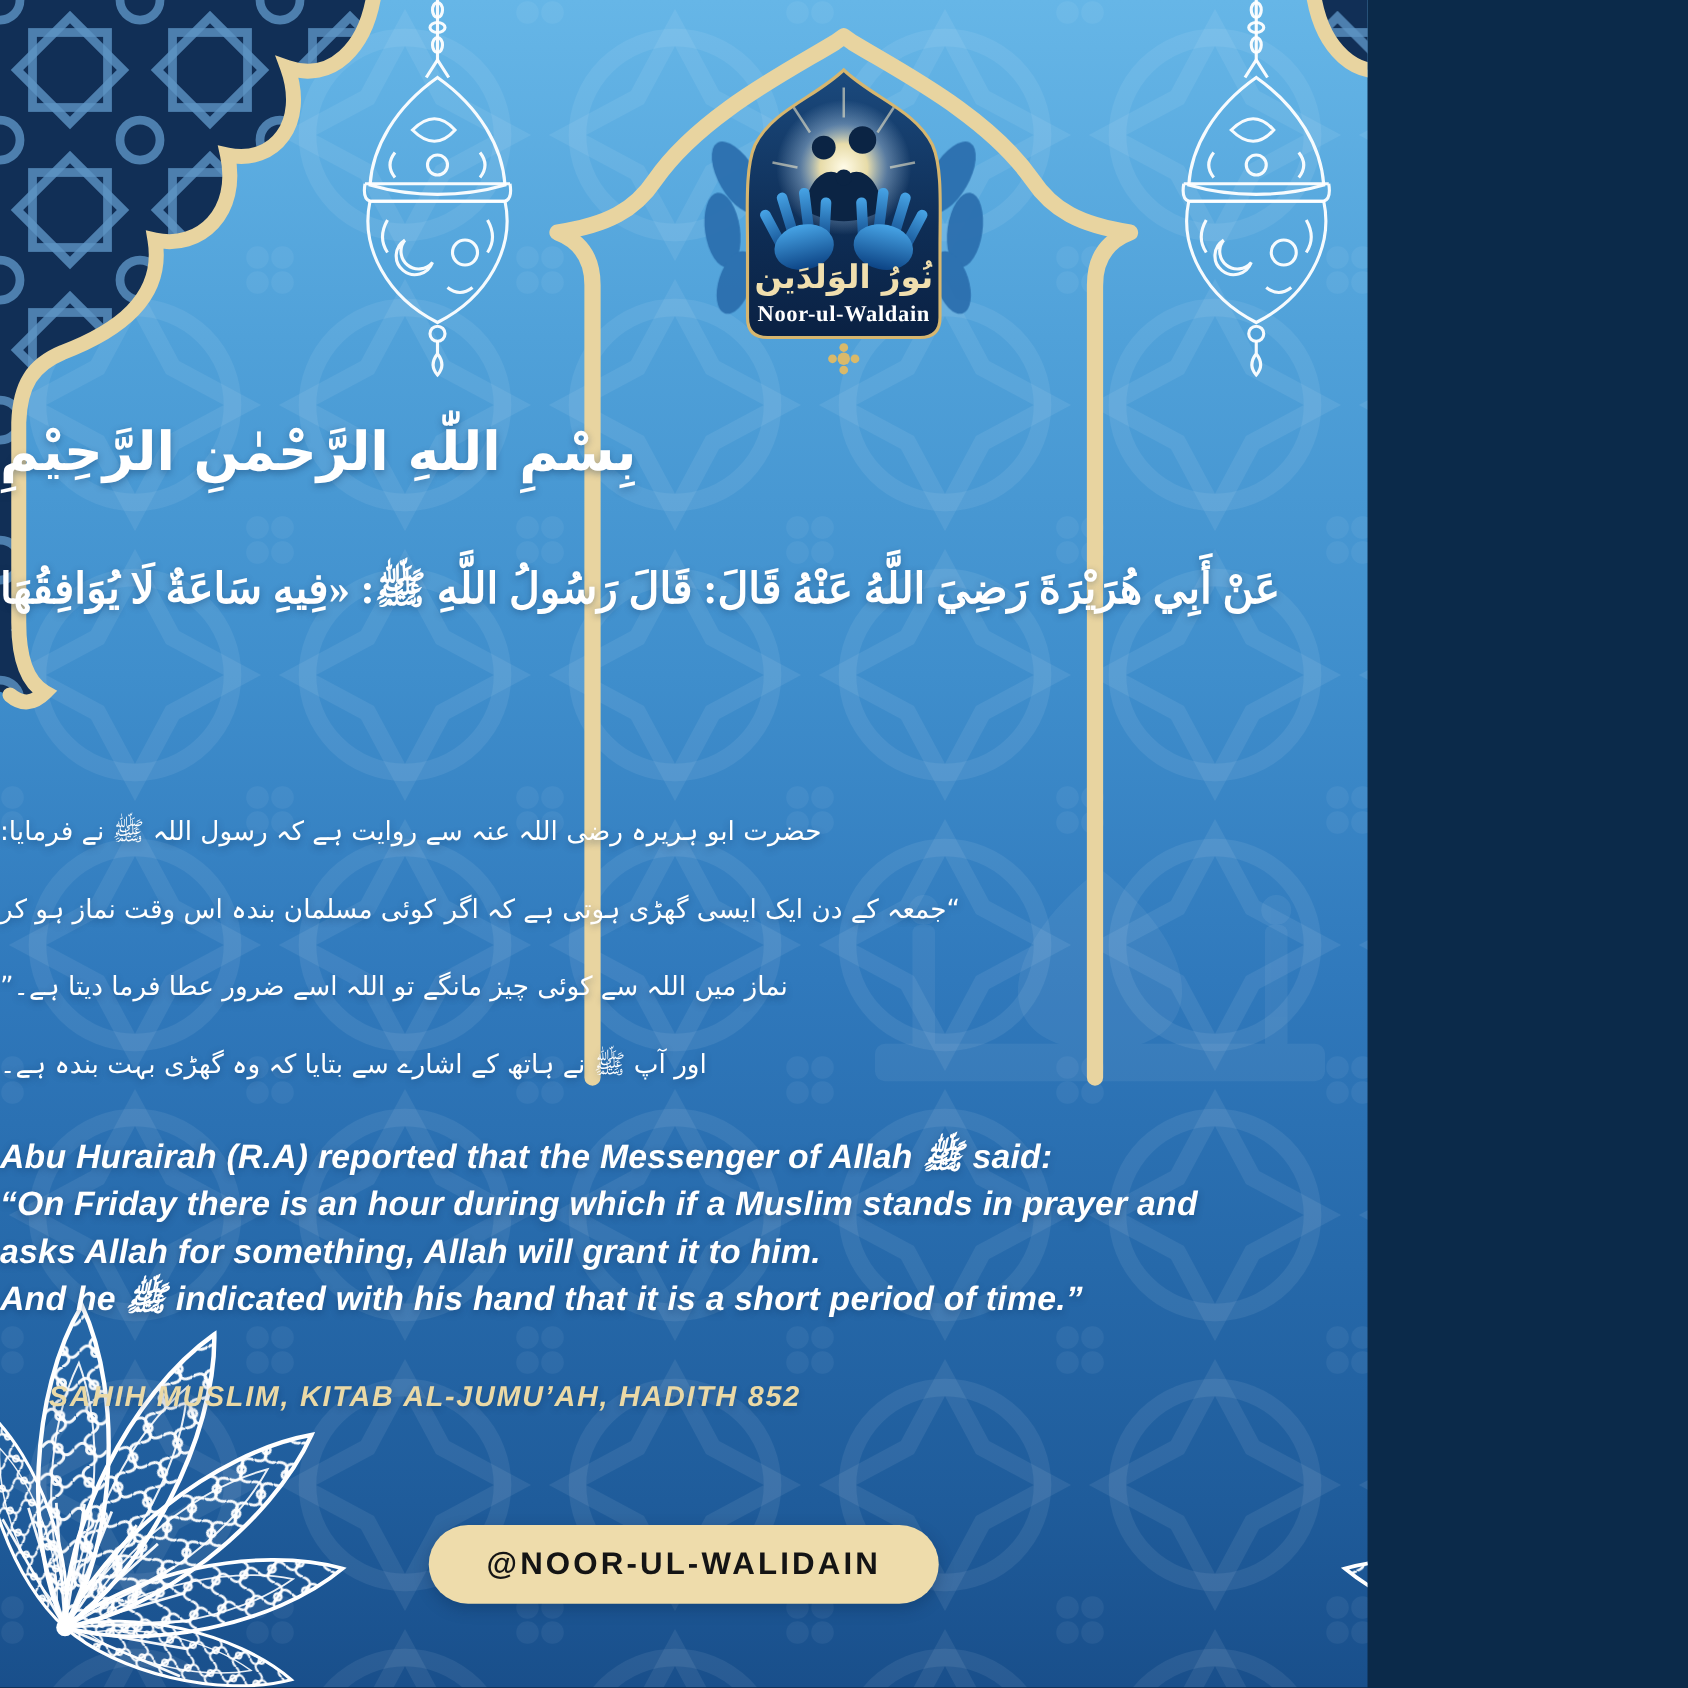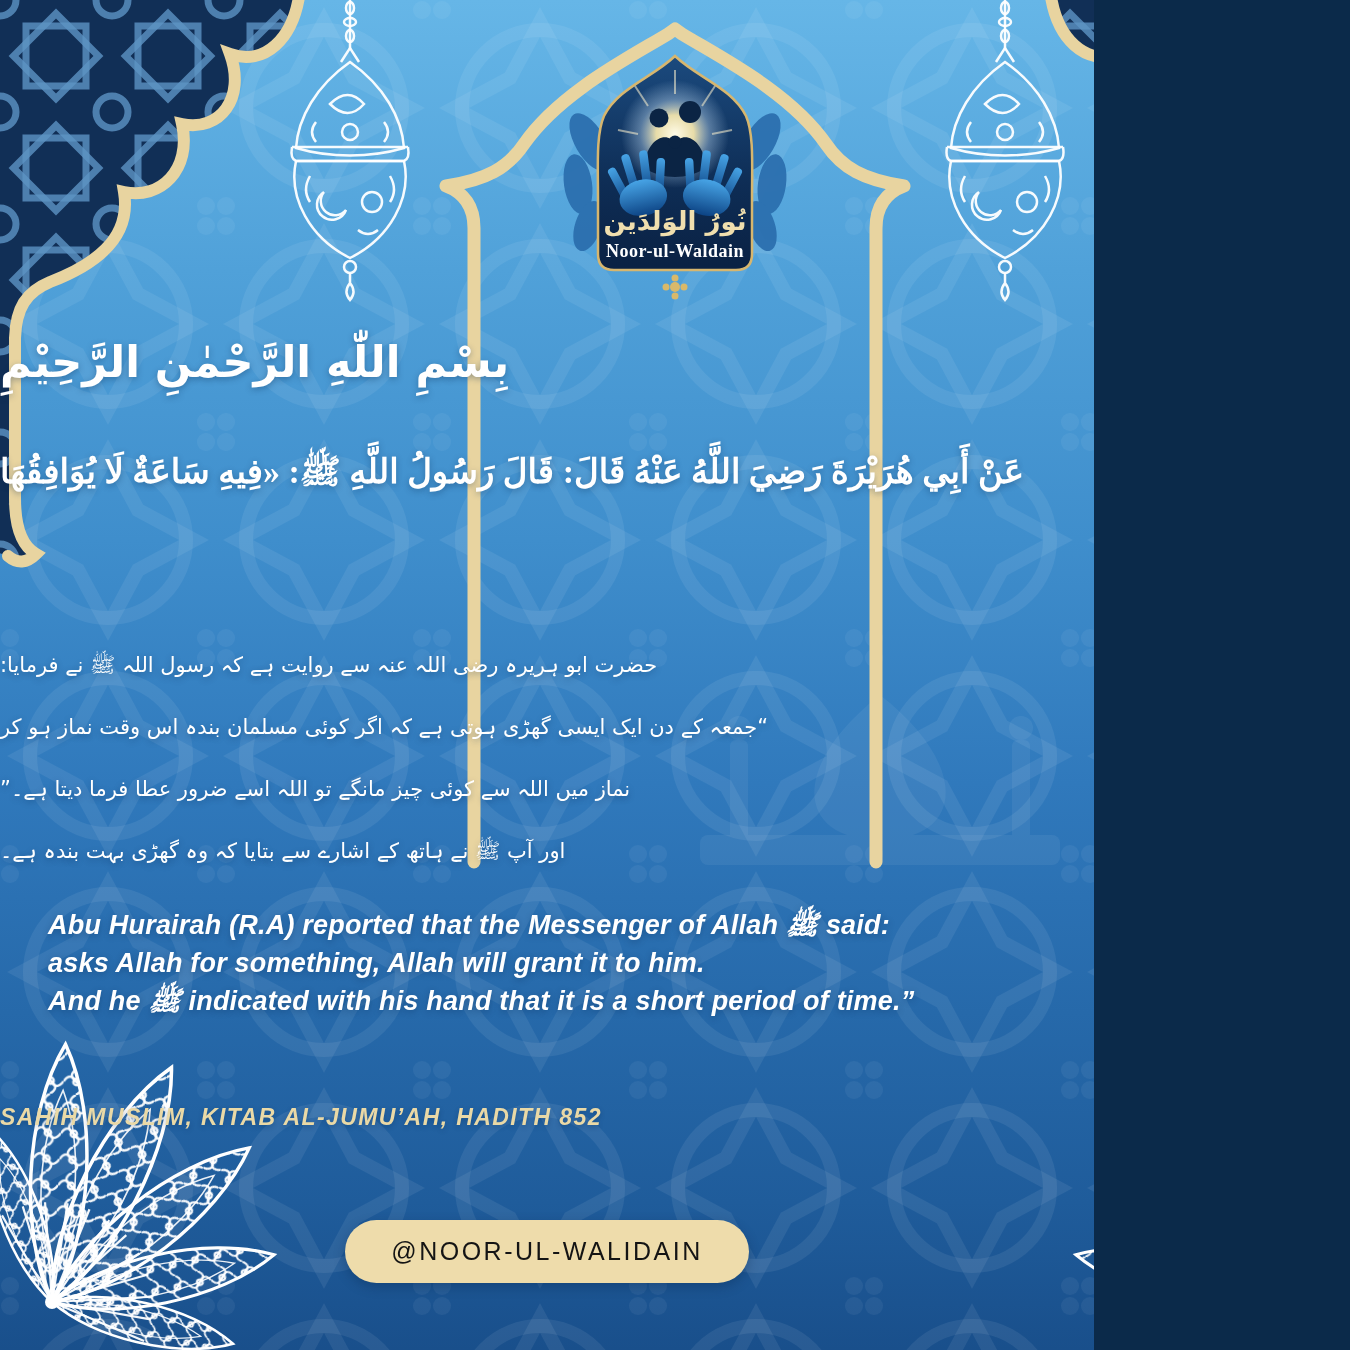--- a/index.html
+++ b/index.html
@@ -9,27 +9,27 @@
     font-family:"DejaVu Sans",sans-serif;
   }
   .layer{position:absolute;inset:0;width:1350px;height:1350px;display:block;}
   .txt{position:absolute;left:0;right:0;text-align:left;color:#ffffff;}
   .txt-line{text-shadow:0 2px 6px rgba(8,40,80,0.35);}
   .bismillah{top:332px;font-size:43px;font-weight:bold;line-height:60px;text-shadow:0 2px 6px rgba(8,40,80,0.35);}
   .arabic-block{top:428px;font-family:Liberation Serif, serif;}
   .arabic-block .txt-line{font-size:34px;font-weight:bold;line-height:88px;white-space:nowrap;}
   .urdu-block{top:634px;}
   .urdu-block .txt-line{font-size:21px;font-weight:normal;line-height:62px;white-space:nowrap;}
-  .english-block{top:906px;font-family:"Liberation Sans",sans-serif;padding-left:48px;}
+  .english-block{top:906px;font-family:"Liberation Sans",sans-serif;}
   .english-block .txt-line{font-size:27px;font-weight:bold;font-style:italic;line-height:38px;letter-spacing:0.2px;}
-  .source{top:1104px;font-family:"Liberation Sans",sans-serif;font-size:23px;font-weight:bold;font-style:italic;letter-spacing:1.4px;color:#ead9a6;text-shadow:0 2px 5px rgba(8,40,80,0.3);}
+  .source{top:1104px;font-family:"Liberation Sans",sans-serif;font-size:23px;font-weight:bold;font-style:italic;letter-spacing:1.4px;color:#ead9a6;text-shadow:0 2px 5px rgba(8,40,80,0.3);padding-left:39px;}
   .badge-wrap{position:absolute;top:1220px;left:0;right:0;display:flex;justify-content:center;}
   .badge{
     background:#eedcab;color:#141414;font-family:"Liberation Sans",sans-serif;
-    font-weight:normal;font-size:25px;letter-spacing:2.5px;
+    font-weight:bold;font-size:25px;letter-spacing:2.5px;
     padding:17px 46px;border-radius:38px;box-shadow:0 4px 12px rgba(0,30,60,0.28);
   }
   .logo-ar{font-size:26px;font-weight:bold;fill:#f0dfae;font-family:"DejaVu Sans",sans-serif;}
   .logo-en{font-size:18px;font-weight:bold;fill:#ffffff;font-family:"Liberation Serif",serif;letter-spacing:0.5px;}
 </style>
 </head>
 <body>
 
 <div class="poster">
 
@@ -238,20 +238,21 @@
 
   <div class="txt urdu-block">
     <div class="txt-line" dir="rtl">حضرت ابو ہریرہ رضی اللہ عنہ سے روایت ہے کہ رسول اللہ ﷺ نے فرمایا:</div>
     <div class="txt-line" dir="rtl">“جمعہ کے دن ایک ایسی گھڑی ہوتی ہے کہ اگر کوئی مسلمان بندہ اس وقت نماز ہو کر</div>
     <div class="txt-line" dir="rtl">نماز میں اللہ سے کوئی چیز مانگے تو اللہ اسے ضرور عطا فرما دیتا ہے۔”</div>
     <div class="txt-line" dir="rtl">اور آپ ﷺ نے ہاتھ کے اشارے سے بتایا کہ وہ گھڑی بہت بندہ ہے۔</div>
   </div>
 
   <div class="txt english-block">
     <div class="txt-line">Abu Hurairah (R.A) reported that the Messenger of Allah ﷺ said:</div>
+    <div class="txt-line">“On Friday there is an hour during which if a Muslim stands in prayer and</div>
     <div class="txt-line">asks Allah for something, Allah will grant it to him.</div>
     <div class="txt-line">And he ﷺ indicated with his hand that it is a short period of time.”</div>
   </div>
 
   <div class="txt source">SAHIH MUSLIM, KITAB AL-JUMU’AH, HADITH 852</div>
 
   <div class="badge-wrap">
     <div class="badge">@NOOR-UL-WALIDAIN</div>
   </div>
 

